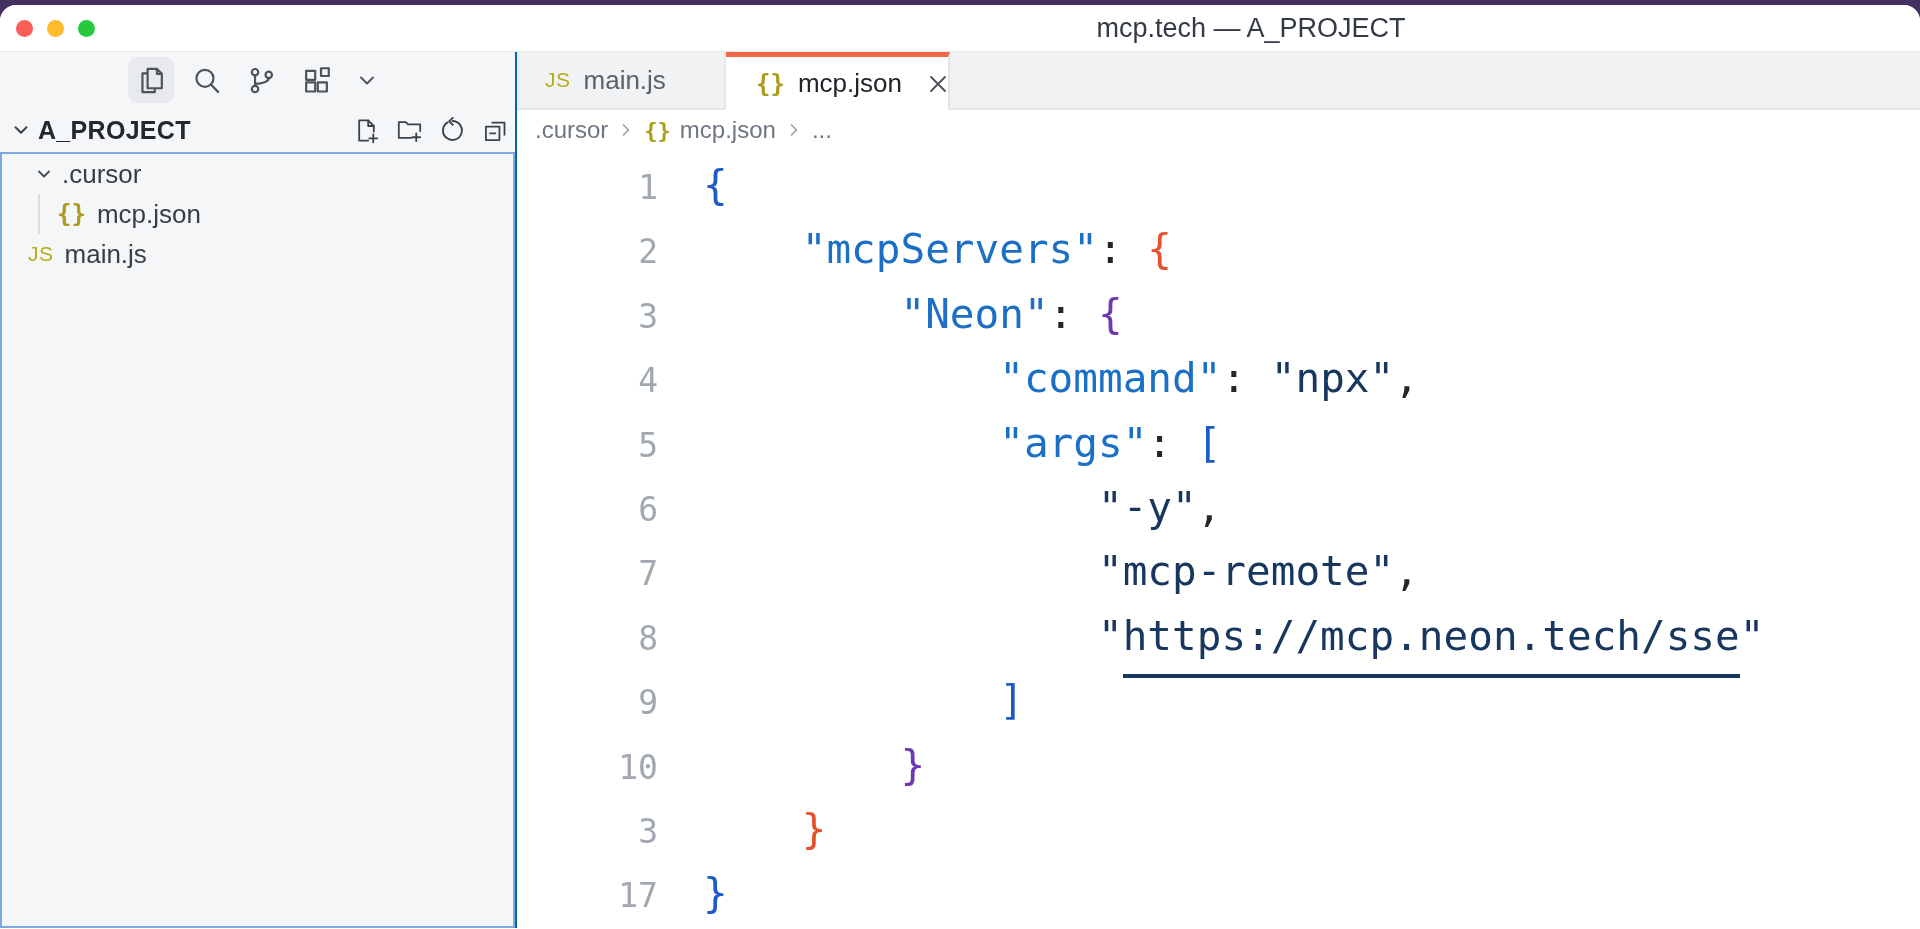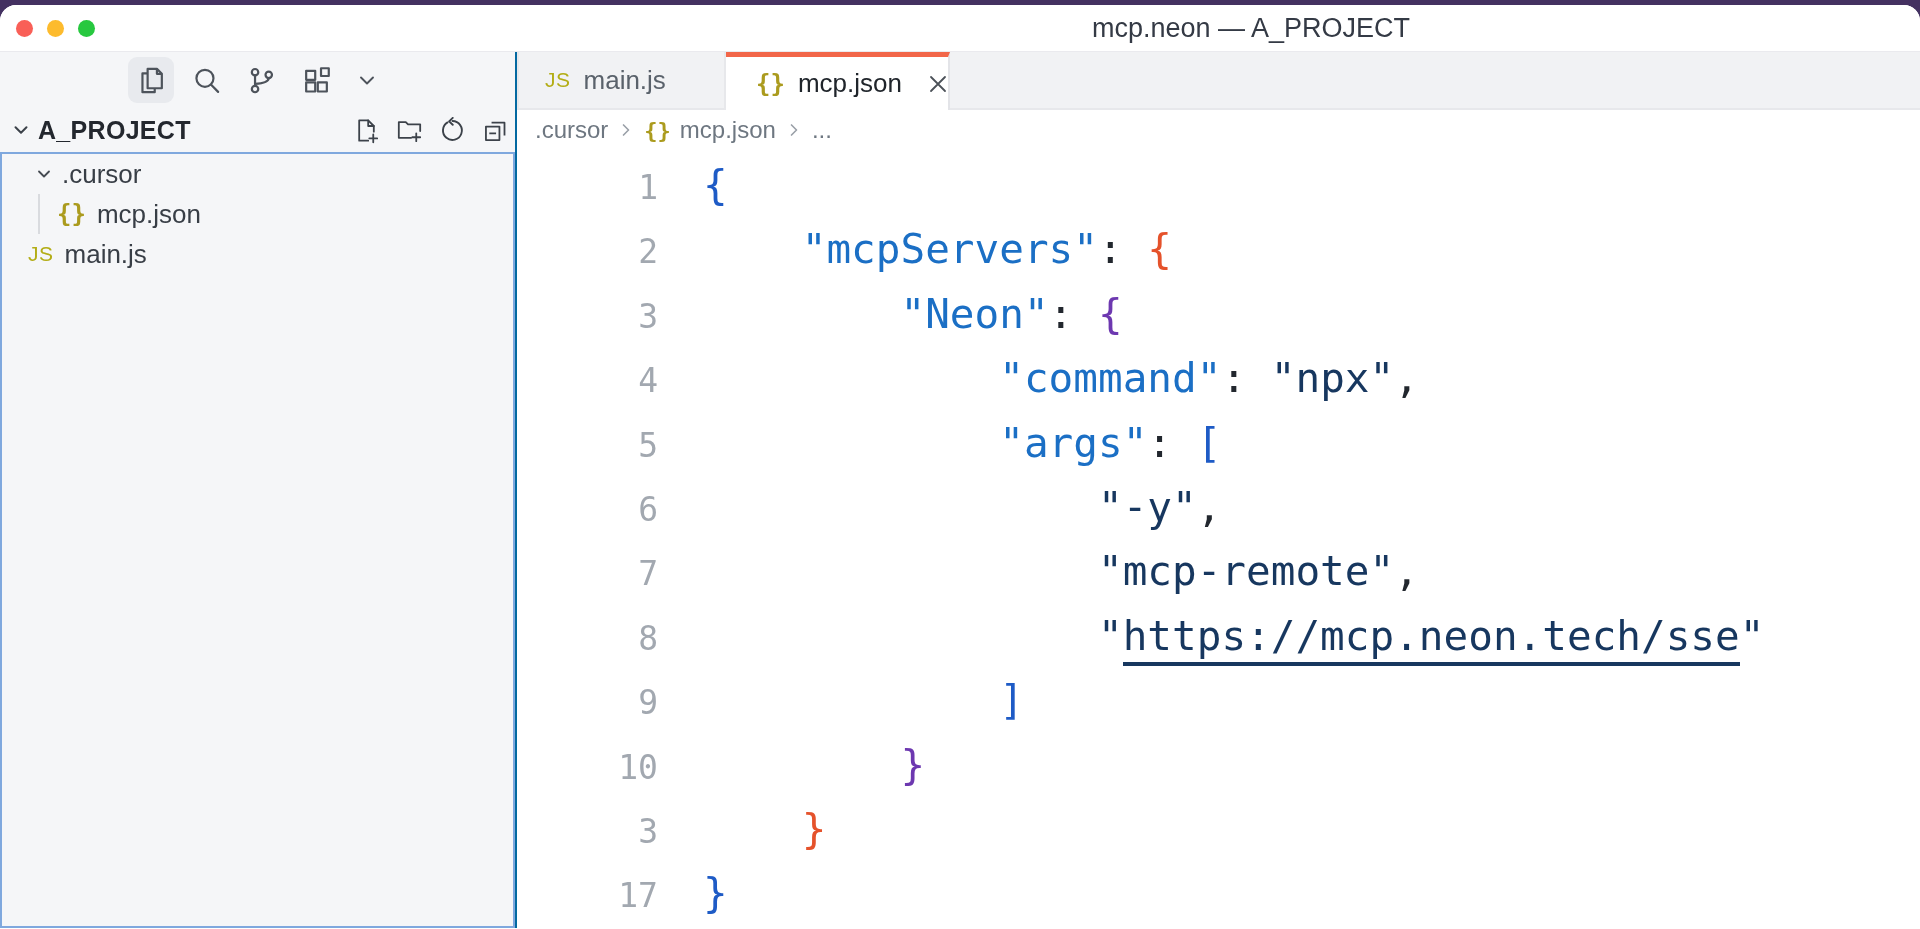--- a/index.html
+++ b/index.html
@@ -69,35 +69,35 @@
     font-family:"DejaVu Sans Mono", monospace; font-size:41px; }
   .code-line { display:flex; align-items:baseline; line-height:64.4px; height:64.4px; }
   .ln { width:141px; text-align:right; font-size:33px; color:#a2a8b0; flex:none; }
   .code { margin-left:45px; white-space:pre; }
   .tk-key { color:#1b6fc5; }
   .tk-str { color:#17375f; }
   .tk-pun { color:#22272e; }
   .tk-b1 { color:#1e5bc6; }
   .tk-b2 { color:#e5522b; }
   .tk-b3 { color:#6d38b0; }
-  .tk-link { color:#17375f; border-bottom:4px solid #17375f; padding-bottom:2px; }
+  .tk-link { color:#17375f; border-bottom:4px solid #17375f; padding-bottom:14px; }
   .tk-ws { color:#22272e; }
 </style>
 </head>
 <body>
 
 <div class="window">
 
   <div class="titlebar">
     <div class="traffic">
       <div class="light" style="background:#f95f57"></div>
       <div class="light" style="background:#fdbb2d"></div>
       <div class="light" style="background:#27c83f"></div>
     </div>
-    <div class="win-title">mcp.neon — A_PROJECT</div>
+    <div class="win-title">mcp.tech — A_PROJECT</div>
   </div>
 
   <div class="main">
 
     <div class="sidebar">
 
       <div class="activity-row">
         <div class="act-btn active" title="Explorer">
           <svg viewBox="0 0 24 24" fill="none" stroke="currentColor" stroke-width="1.7" stroke-linejoin="round">
             <path d="M8.5 6.5 H5 V21 H14.5 V18"></path>

